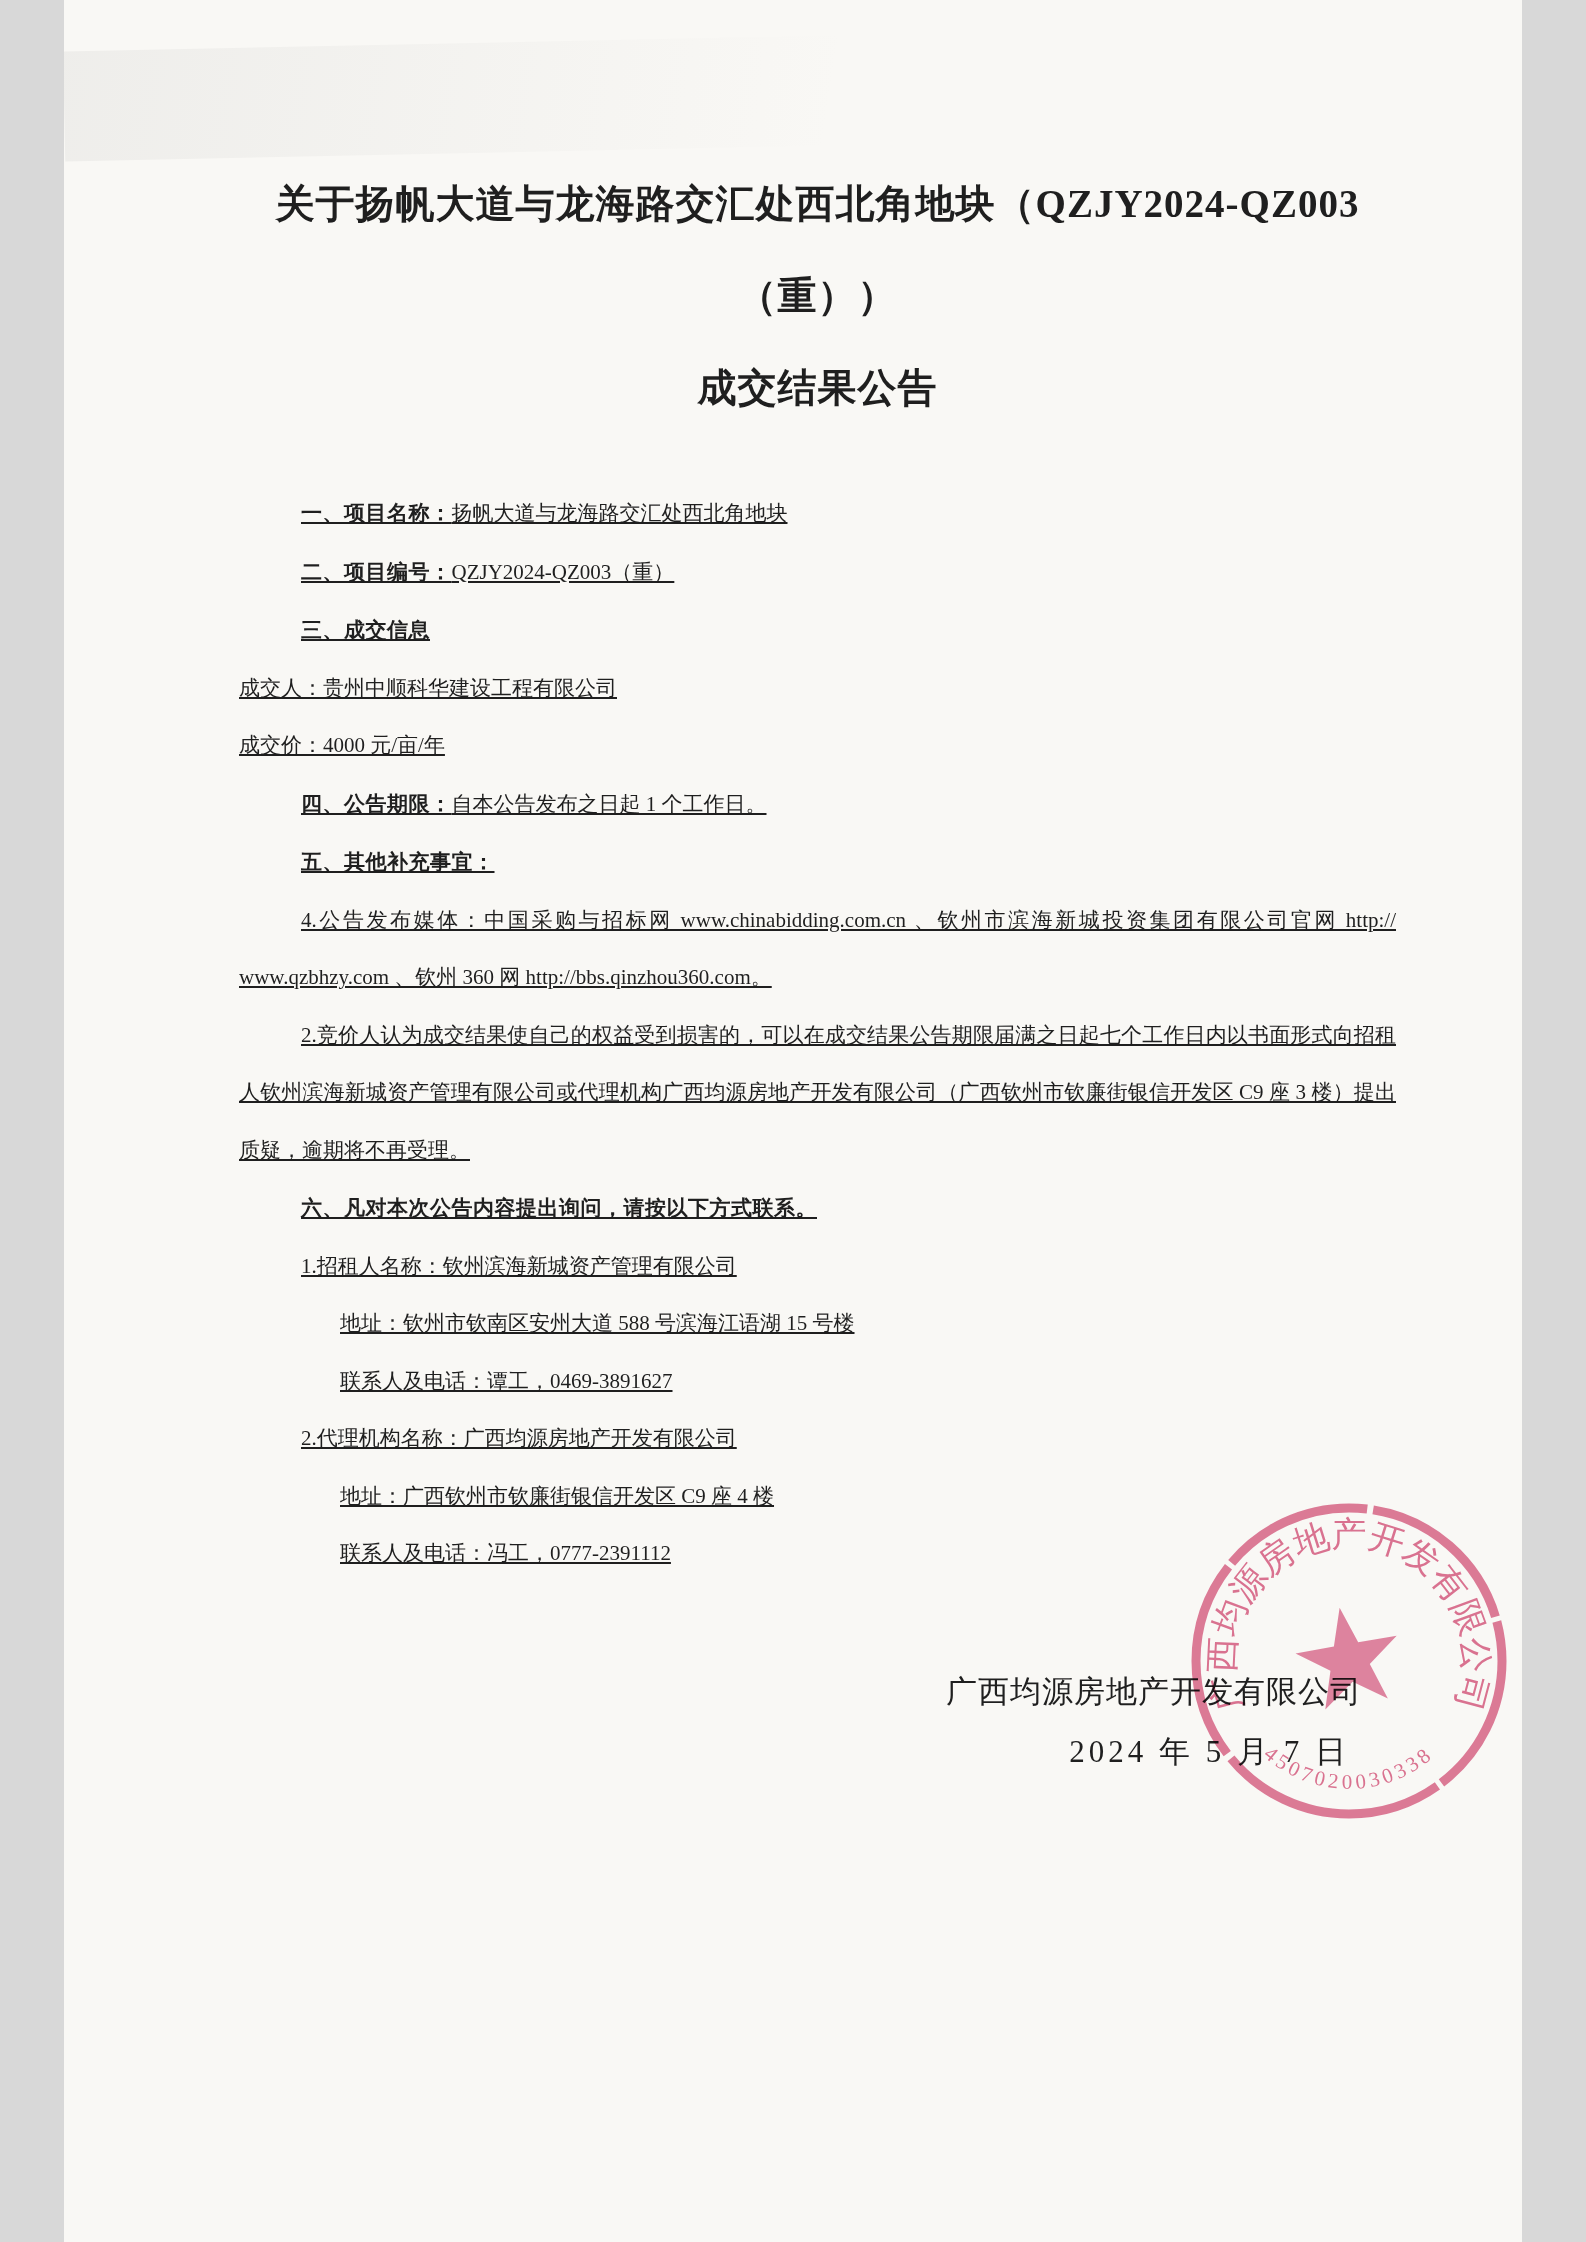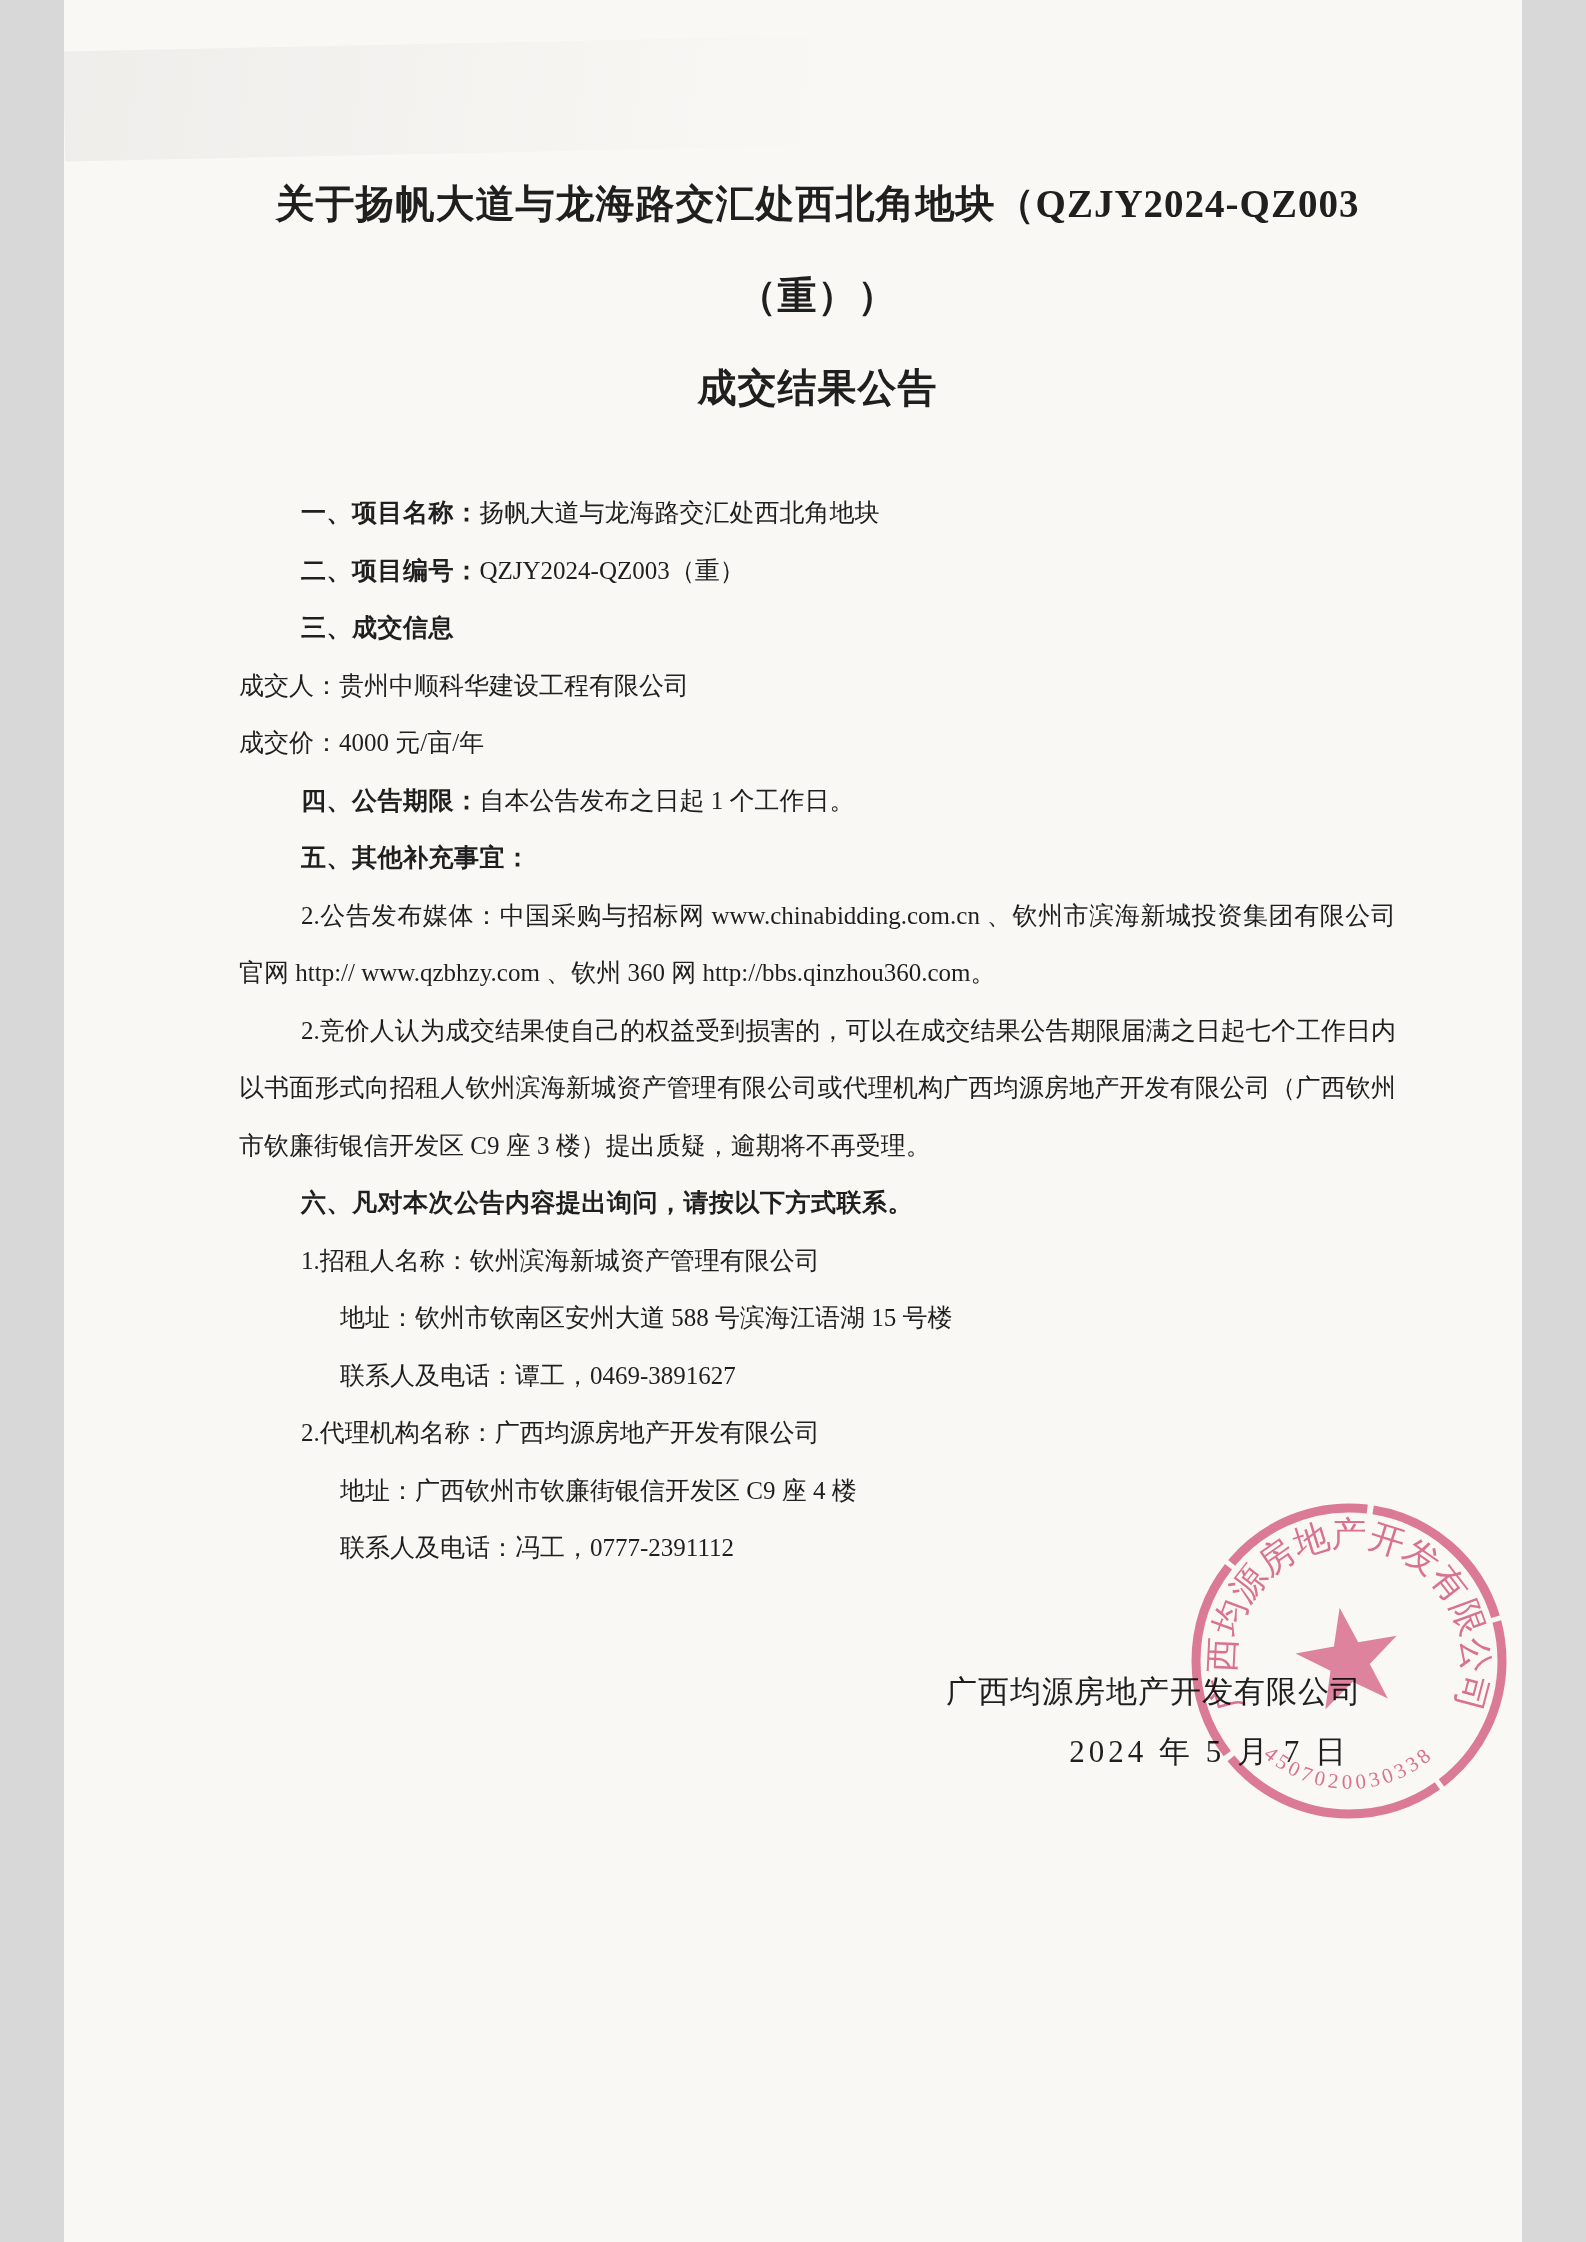--- a/index.html
+++ b/index.html
@@ -24,23 +24,24 @@
     margin:158px 126px 0 175px;
     text-align:center;
     font-weight:700;
     font-size:39px;
     line-height:92px;
     letter-spacing:1px;
   }
   .doc-title .t-line{display:block;}
   .body-text{
     margin:50px 126px 0 175px;
-    font-size:25px;
+    font-size:21px;
     line-height:57.5px;
     text-align:justify;
+    text-decoration:underline;
   }
   .body-text p{margin:0;padding:0;}
   .ind-2{text-indent:62px;}
   .ind-sub{text-indent:101px;}
   .hei{font-family:"Liberation Sans", sans-serif;font-weight:700;letter-spacing:0.5px;}
   .latin{font-family:"Liberation Serif", serif;}
   .signature{
     position:absolute;
     right:160px;
     top:1662px;
@@ -76,21 +77,21 @@
   </div>
 
   <div class="body-text">
     <p class="ind-2"><span class="hei">一、项目名称：</span><span>扬帆大道与龙海路交汇处西北角地块</span></p>
     <p class="ind-2"><span class="hei">二、项目编号：</span><span class="latin">QZJY2024-QZ003（重）</span></p>
     <p class="ind-2"><span class="hei">三、成交信息</span></p>
     <p>成交人：贵州中顺科华建设工程有限公司</p>
     <p>成交价：4000 元/亩/年</p>
     <p class="ind-2"><span class="hei">四、公告期限：</span><span>自本公告发布之日起 1 个工作日。</span></p>
     <p class="ind-2"><span class="hei">五、其他补充事宜：</span></p>
-    <p class="ind-2">2.公告发布媒体：中国采购与招标网 www.chinabidding.com.cn 、钦州市滨海新城投资集团有限公司官网 http:// www.qzbhzy.com 、钦州 360 网 http://bbs.qinzhou360.com。</p>
+    <p class="ind-2">4.公告发布媒体：中国采购与招标网 www.chinabidding.com.cn 、钦州市滨海新城投资集团有限公司官网 http:// www.qzbhzy.com 、钦州 360 网 http://bbs.qinzhou360.com。</p>
     <p class="ind-2">2.竞价人认为成交结果使自己的权益受到损害的，可以在成交结果公告期限届满之日起七个工作日内以书面形式向招租人钦州滨海新城资产管理有限公司或代理机构广西均源房地产开发有限公司（广西钦州市钦廉街银信开发区 C9 座 3 楼）提出质疑，逾期将不再受理。</p>
     <p class="ind-2"><span class="hei">六、凡对本次公告内容提出询问，请按以下方式联系。</span></p>
     <p class="ind-2">1.招租人名称：钦州滨海新城资产管理有限公司</p>
     <p class="ind-sub">地址：钦州市钦南区安州大道 588 号滨海江语湖 15 号楼</p>
     <p class="ind-sub">联系人及电话：谭工，0469-3891627</p>
     <p class="ind-2">2.代理机构名称：广西均源房地产开发有限公司</p>
     <p class="ind-sub">地址：广西钦州市钦廉街银信开发区 C9 座 4 楼</p>
     <p class="ind-sub">联系人及电话：冯工，0777-2391112</p>
   </div>
 

